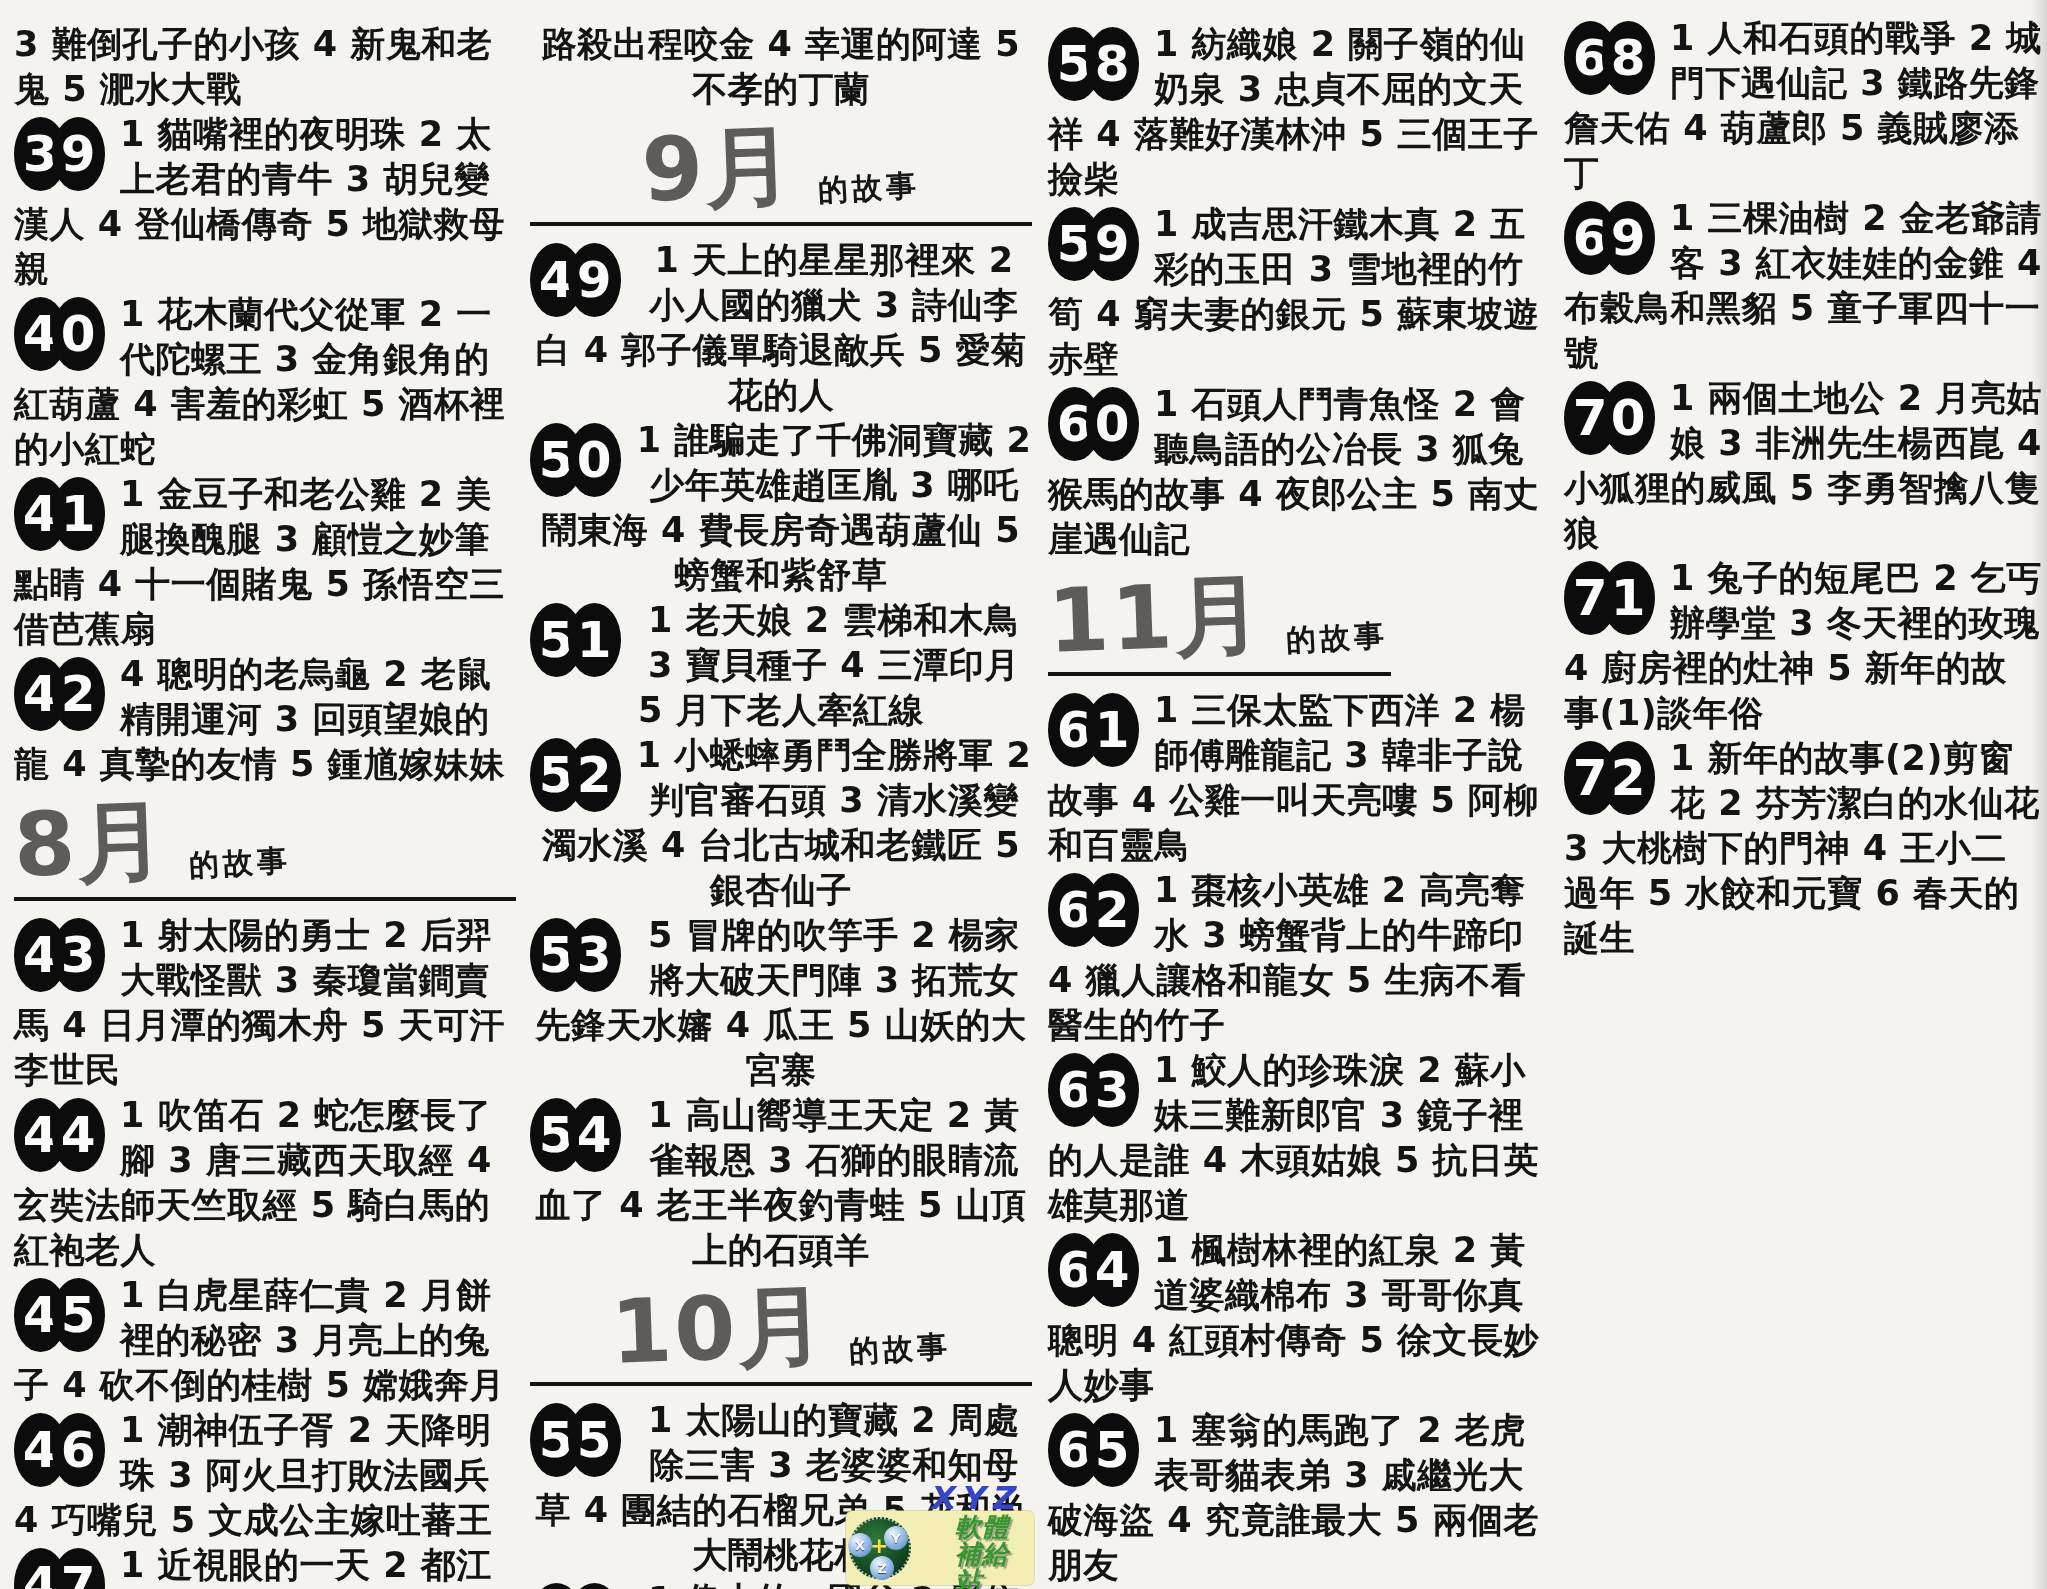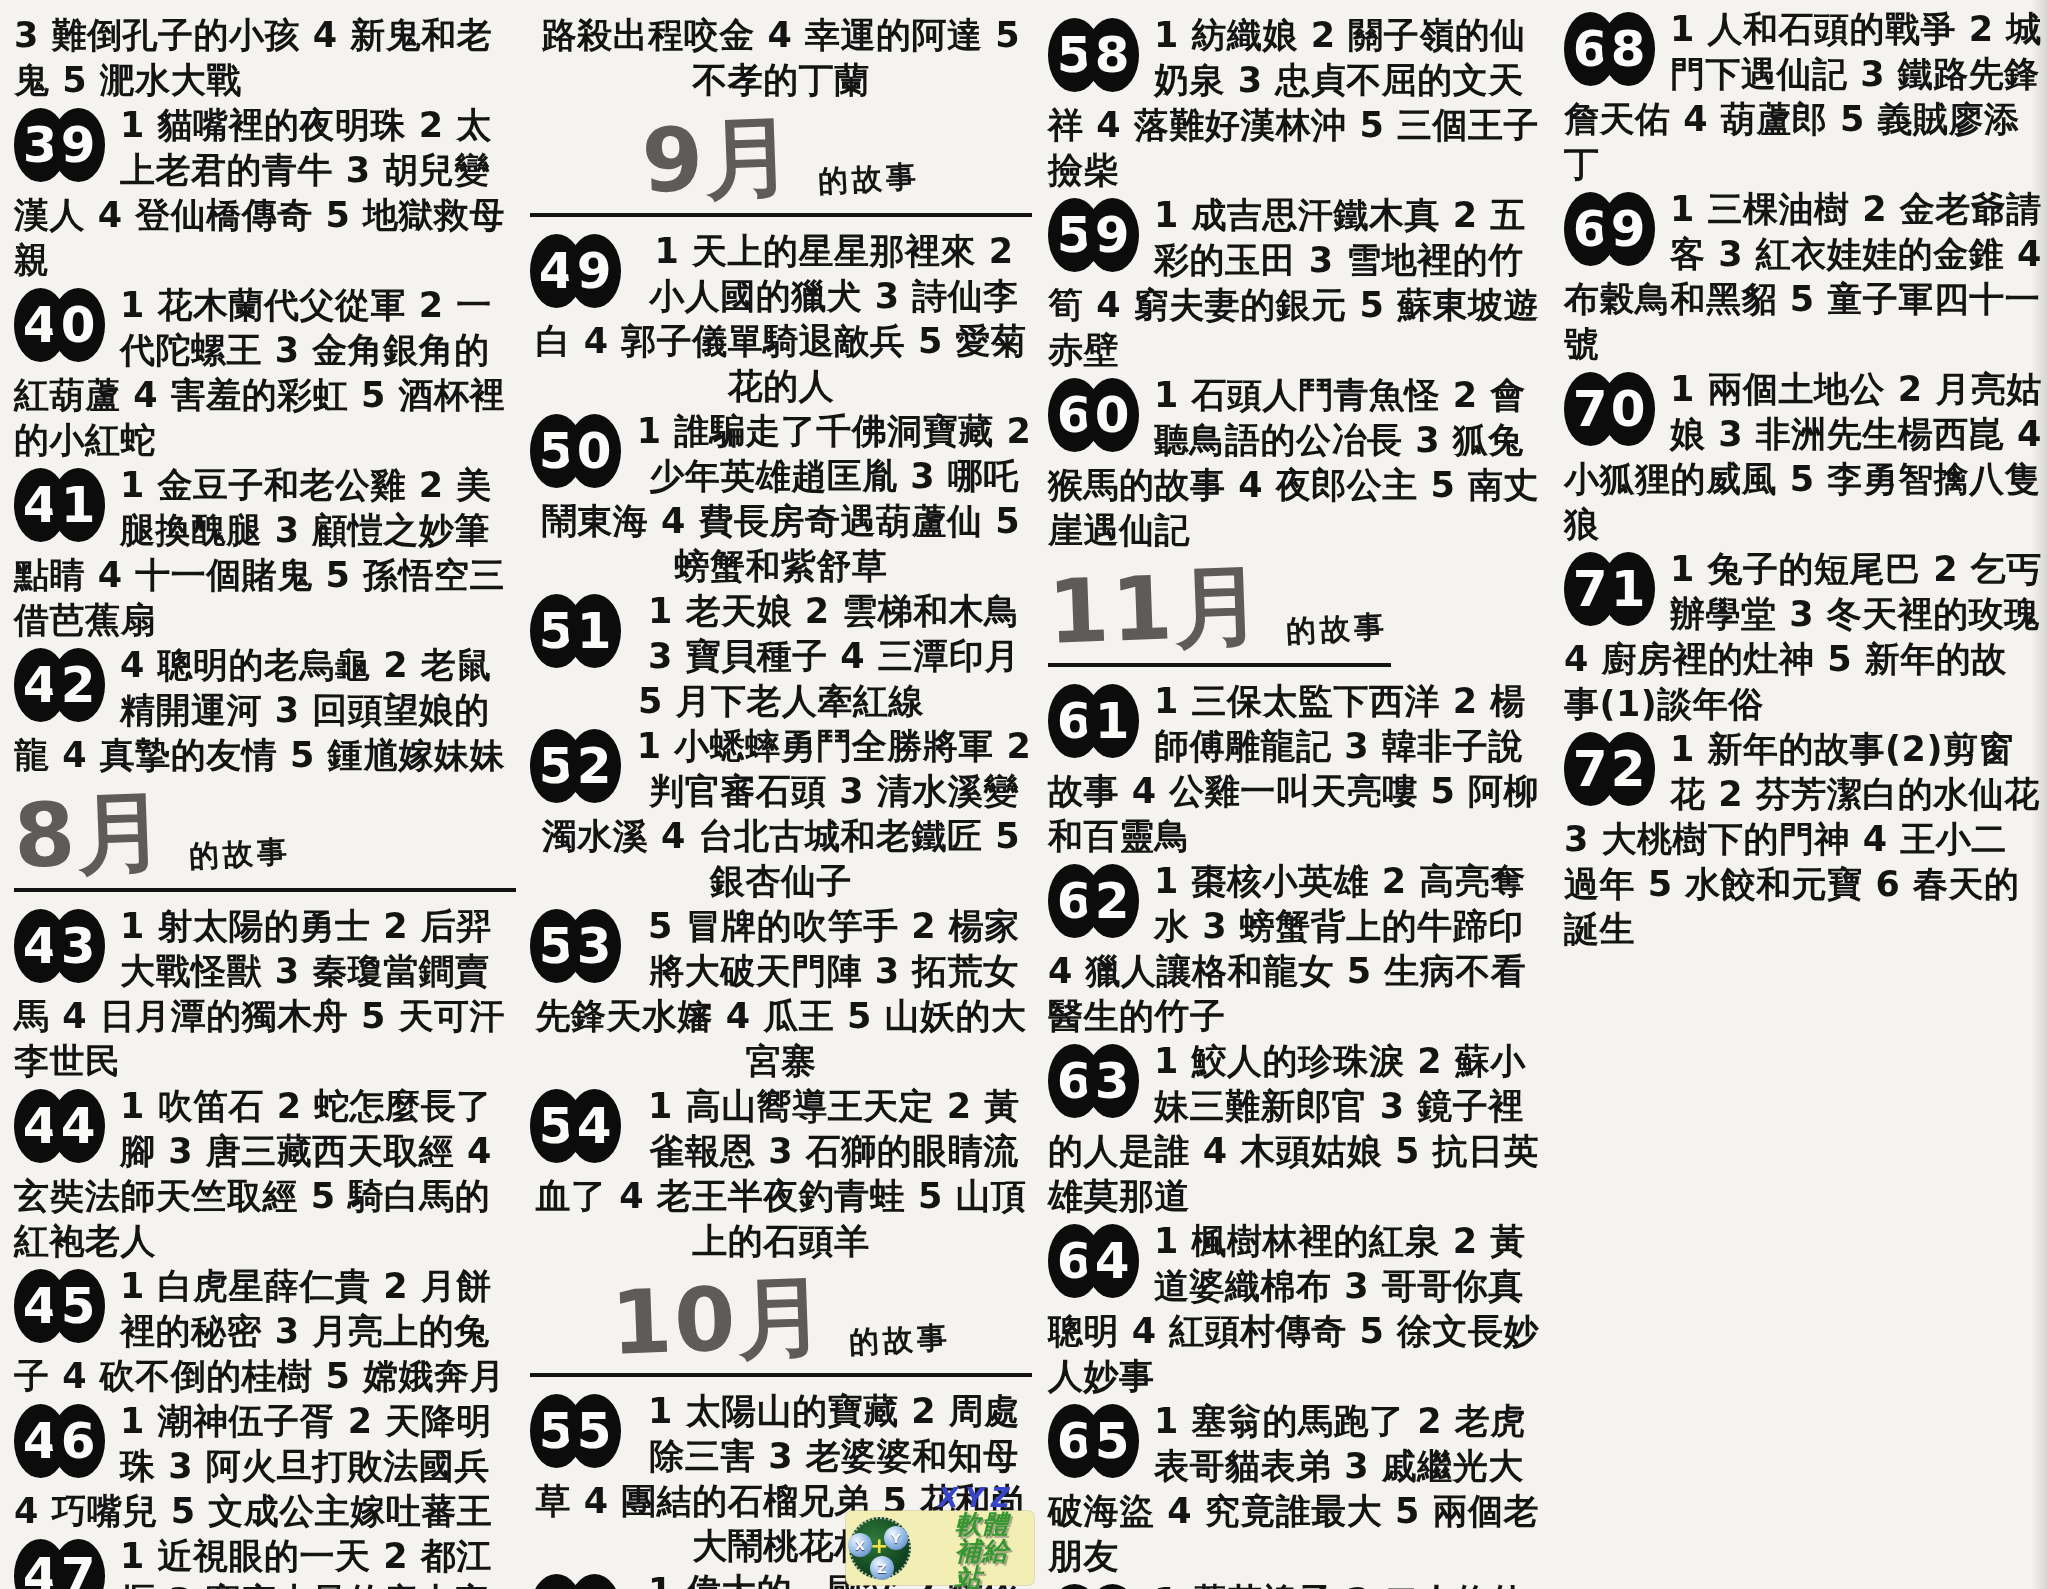--- a/index.html
+++ b/index.html
@@ -7,21 +7,21 @@
     width:2047px;height:1589px;position:relative;overflow:hidden;
     background:#f4f3ef;
     font-family:"DejaVu Sans",sans-serif;
     color:#141414;
   }
   body::after{
     content:"";position:absolute;right:0;top:0;bottom:0;width:16px;
     background:linear-gradient(to right, rgba(0,0,0,0), rgba(0,0,0,0.12));
     pointer-events:none;
   }
-  .col{position:absolute;top:7px;bottom:0;}
+  .col{position:absolute;top:16px;bottom:0;}
   #col1{left:14px;width:502px;}
   #col2{left:530px;width:502px;text-align:center;}
   #col3{left:1048px;width:504px;}
   #col4{left:1564px;width:478px;}
 
   .cont{
     font-size:35px;font-weight:bold;line-height:45px;
     margin:6px 0 0 0;letter-spacing:0.5px;
   }
   .entry{margin:0;clear:none;font-size:35px;font-weight:bold;line-height:45px;letter-spacing:0.5px;}
@@ -70,21 +70,21 @@
   }
   .sphere.sx{left:-3px;top:14px;}
   .sphere.sy{left:33px;top:7px;}
   .sphere.sz{left:19px;top:37px;}
   .plus{
     position:absolute;left:19px;top:16px;font-size:22px;font-weight:bold;
     color:#f5e04a;line-height:1;
   }
   .wm-text{flex:1;display:flex;flex-direction:column;align-items:flex-end;padding-right:8px;}
   .wm-brand{
-    font-style:italic;font-weight:bold;font-size:26px;line-height:1;
+    font-style:italic;font-weight:bold;font-size:32px;line-height:1;
     color:#3746c8;letter-spacing:7px;align-self:center;margin-left:18px;
   }
   .wm-name{
     font-style:italic;font-weight:bold;font-size:26px;line-height:1.05;
     color:#35972f;text-shadow:2px 2px 1px rgba(95,95,95,0.55);letter-spacing:1px;margin-left:44px;
   }
   .wm-url{font-size:17px;line-height:1.1;color:#555555;font-weight:bold;}
 </style>
 </head>
 <body>

